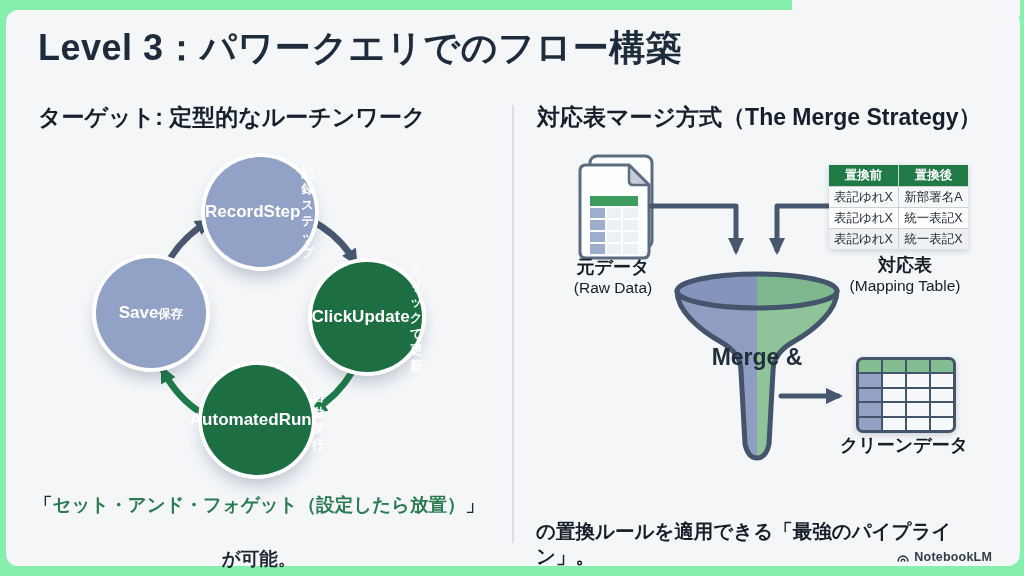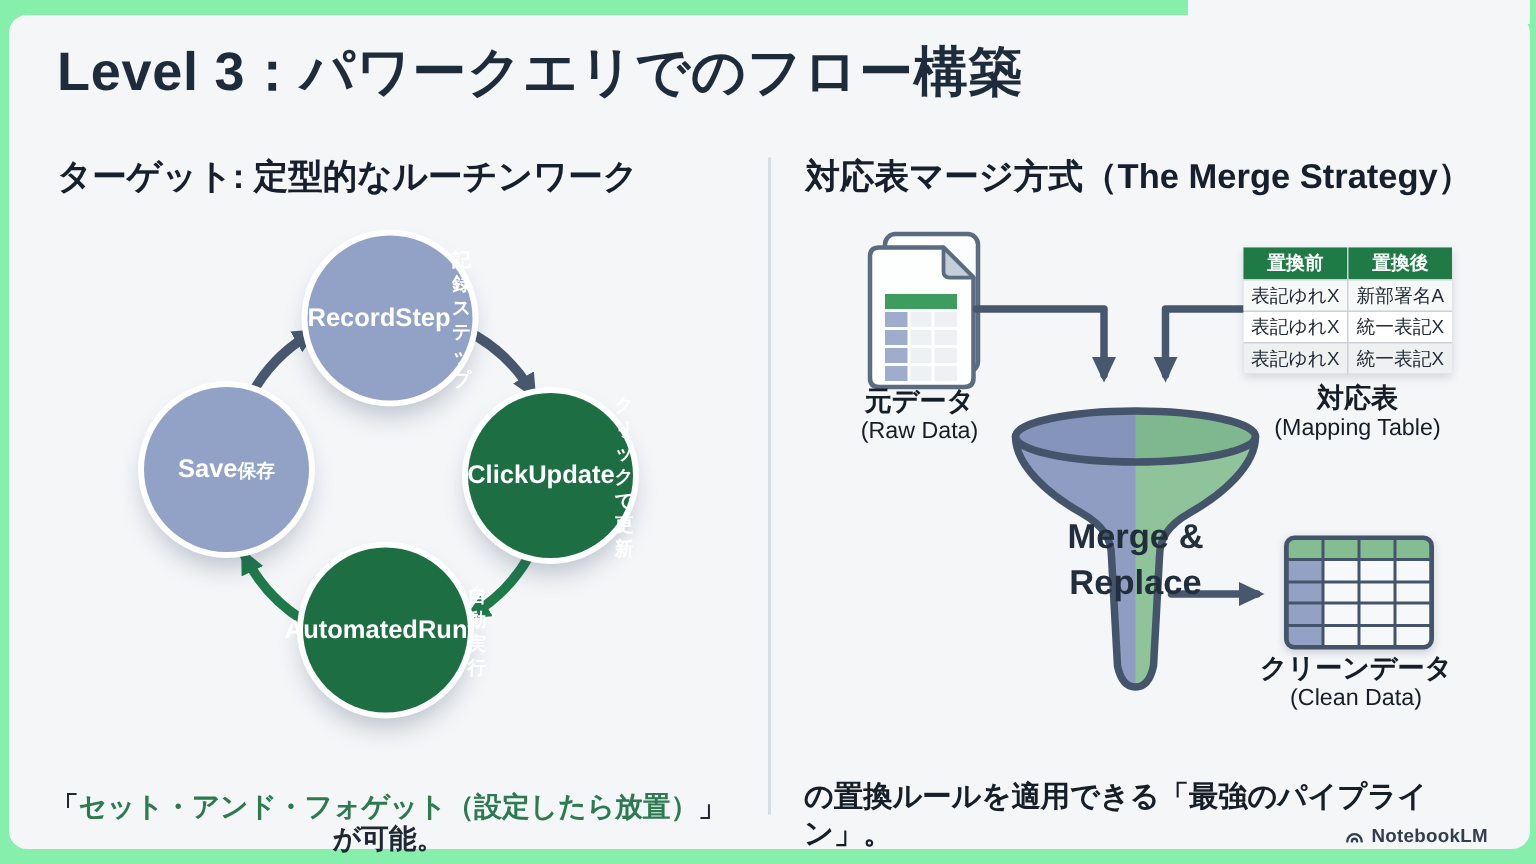--- a/index.html
+++ b/index.html
@@ -24,21 +24,21 @@
   .circle .c-sub{font-size:12.5px;font-weight:700;line-height:16px;margin-top:2px;}
   .c-blue{background:#92a2c6;}
   .c-green{background:#1d6f43;}
   #node-record{left:205px;top:157px;}
   #node-click{left:312px;top:262px;}
   #node-save{left:96px;top:258px;}
   #node-automated{left:202px;top:365px;}
 
   
   #quote{left:26px;top:492px;width:466px;text-align:center;font-size:18.5px;font-weight:800;
-         color:#1f2732;line-height:26px;margin-top:33px;}
+         color:#1f2732;line-height:26px;}
   #quote .hl{color:#2b7a50;}
   #quote-line2{left:26px;top:518px;width:466px;text-align:center;font-size:18.5px;font-weight:700;color:#1f2732;margin-top:28px;}
 
   
   .lbl{text-align:center;color:#151d27;}
   .lbl .big{font-size:18px;font-weight:800;line-height:22px;}
   .lbl .small{font-size:15.5px;font-weight:500;line-height:20px;}
   #lbl-raw{left:555px;top:256px;width:116px;}
   #lbl-map{left:830px;top:254px;width:150px;}
   #lbl-clean{left:828px;top:434px;width:152px;}
@@ -178,21 +178,20 @@
   <div id="lbl-raw" class="abs txt lbl">
     <div class="big">元データ</div>
     <div class="small">(Raw Data)</div>
   </div>
   <div id="lbl-map" class="abs txt lbl">
     <div class="big">対応表</div>
     <div class="small">(Mapping Table)</div>
   </div>
   <div id="lbl-clean" class="abs txt lbl">
     <div class="big">クリーンデータ</div>
-    <div class="small">(Clean Data)</div>
   </div>
 
   <div id="map-table" class="abs">
     <div class="mh">置換前</div>
     <div class="mh">置換後</div>
     <div class="mc r1">表記ゆれX</div>
     <div class="mc r1">新部署名A</div>
     <div class="mc r2">表記ゆれX</div>
     <div class="mc r2">統一表記X</div>
     <div class="mc r3">表記ゆれX</div>
@@ -217,21 +216,20 @@
       <div class="c"></div>
       <div class="c"></div>
     <div class="f"></div>
       <div class="c"></div>
       <div class="c"></div>
       <div class="c"></div>
   </div>
 
   <div id="funnel-text" class="abs txt">
     <div>Merge &amp;</div>
-    <div>Replace</div>
   </div>
 
   <div id="cap2" class="abs txt cap">の置換ルールを適用できる「最強のパイプライン」。</div>
 
   <div id="footer" class="abs">
     <svg width="14" height="14" viewBox="0 0 16 16">
       <path d="M2.5 12.5 A5.5 5.5 0 0 1 13.5 12.5" fill="none" stroke="#333e4a" stroke-width="1.8" stroke-linecap="round"></path>
       <path d="M6 12.5 A2 2 0 0 1 10 12.5" fill="none" stroke="#333e4a" stroke-width="1.8" stroke-linecap="round"></path>
     </svg>
     <span>NotebookLM</span>

